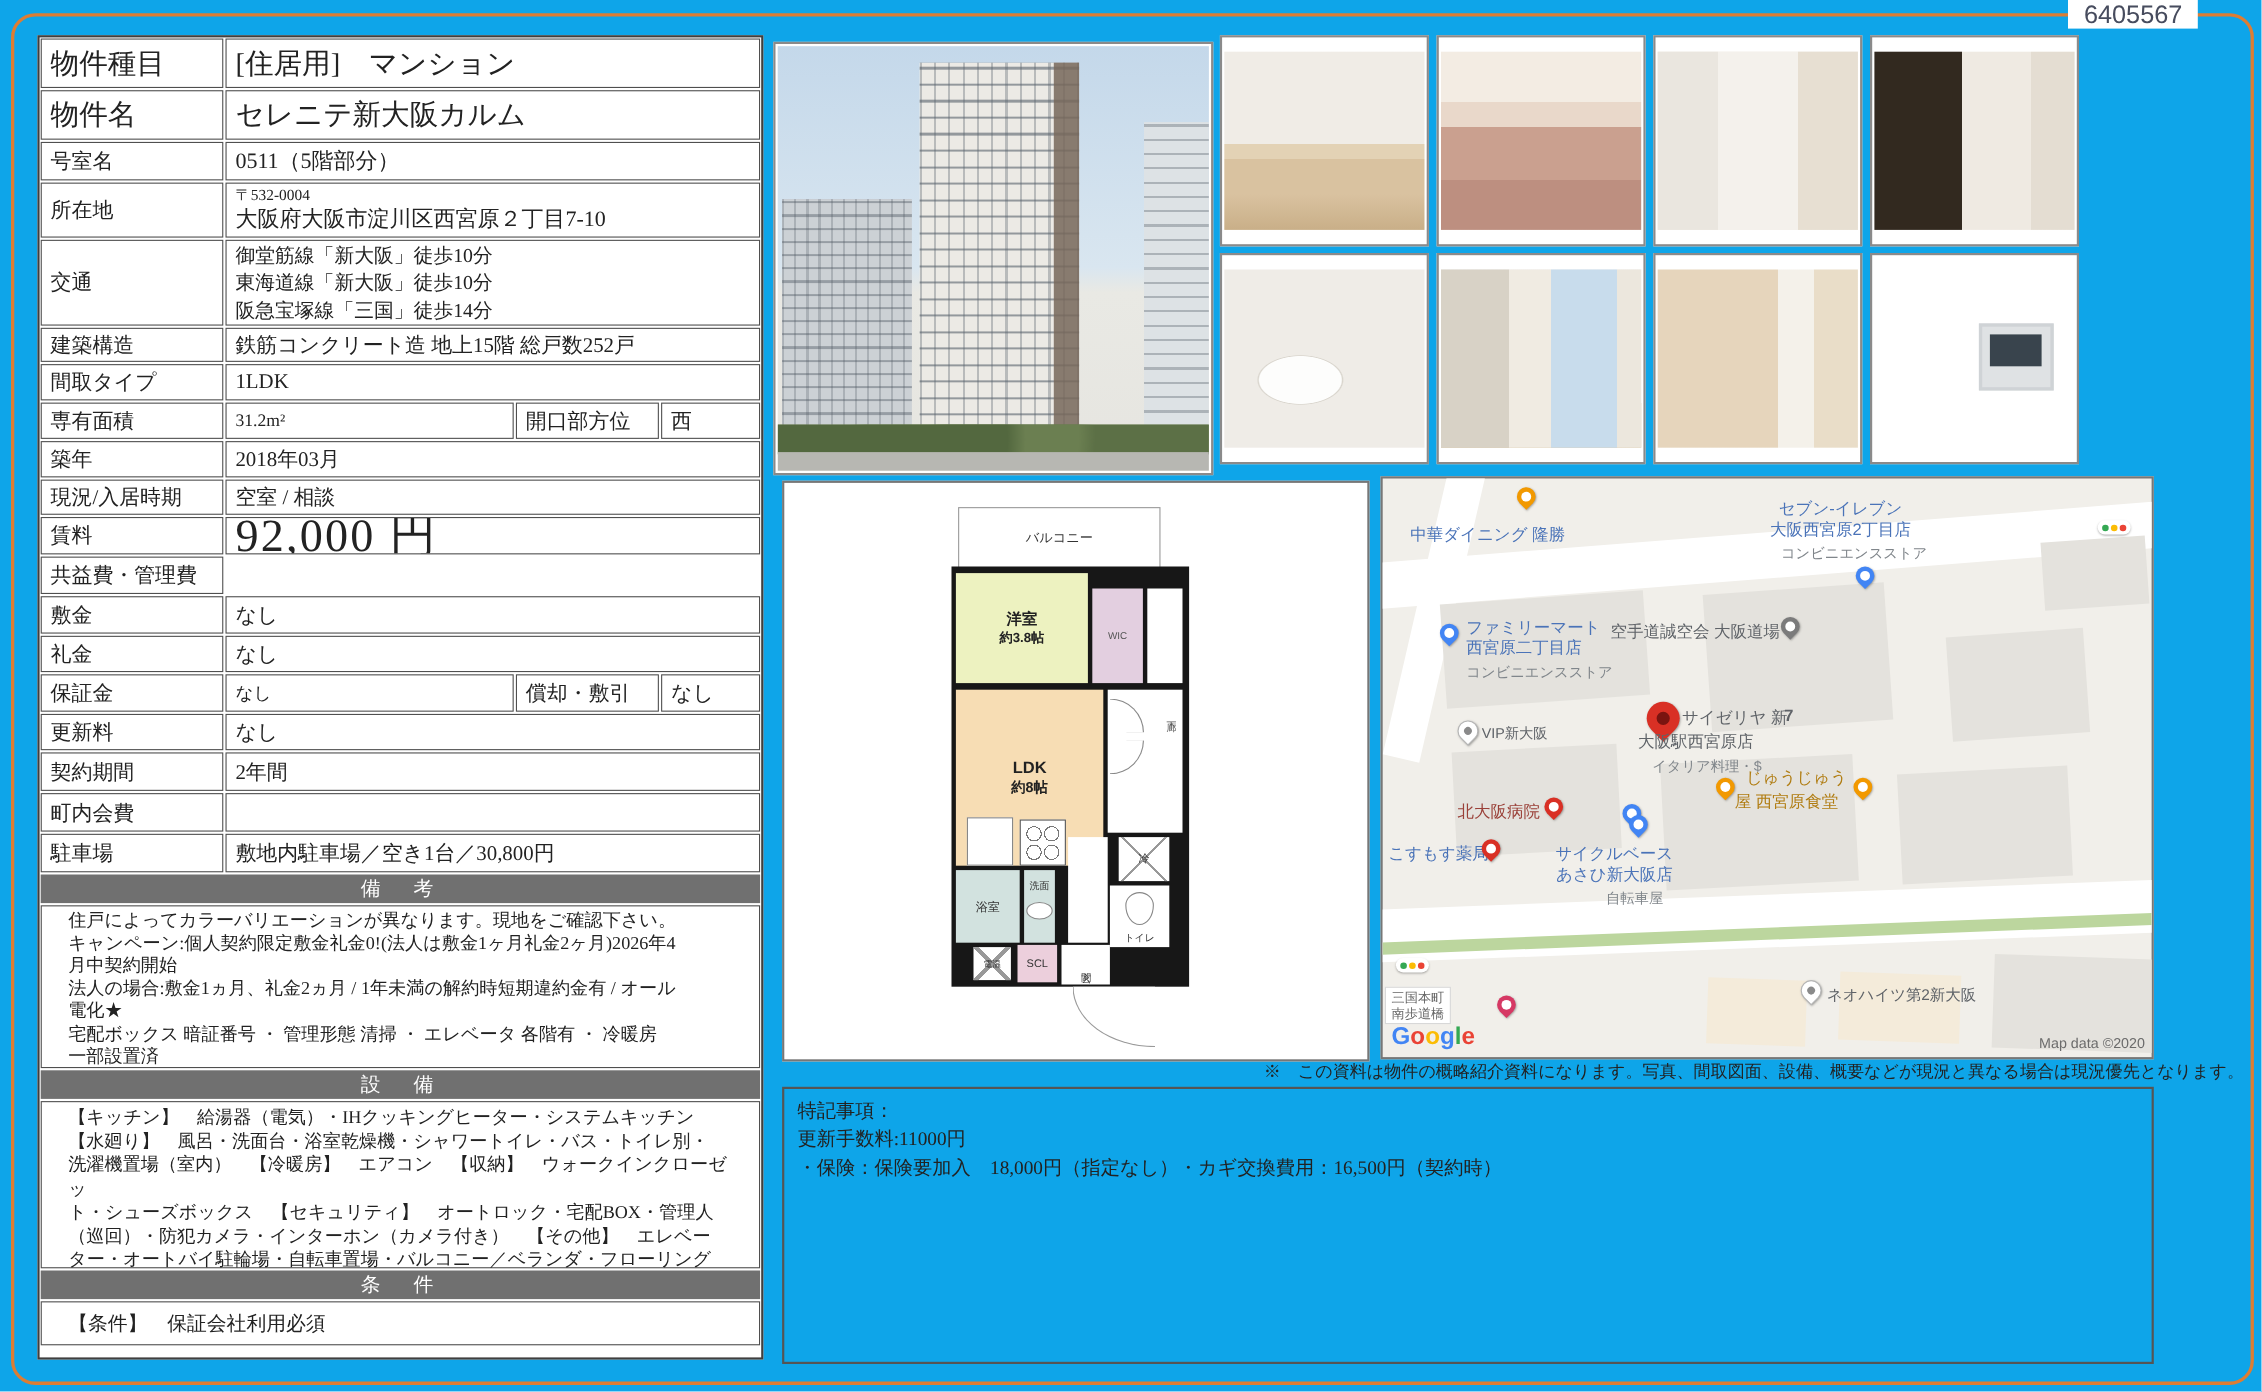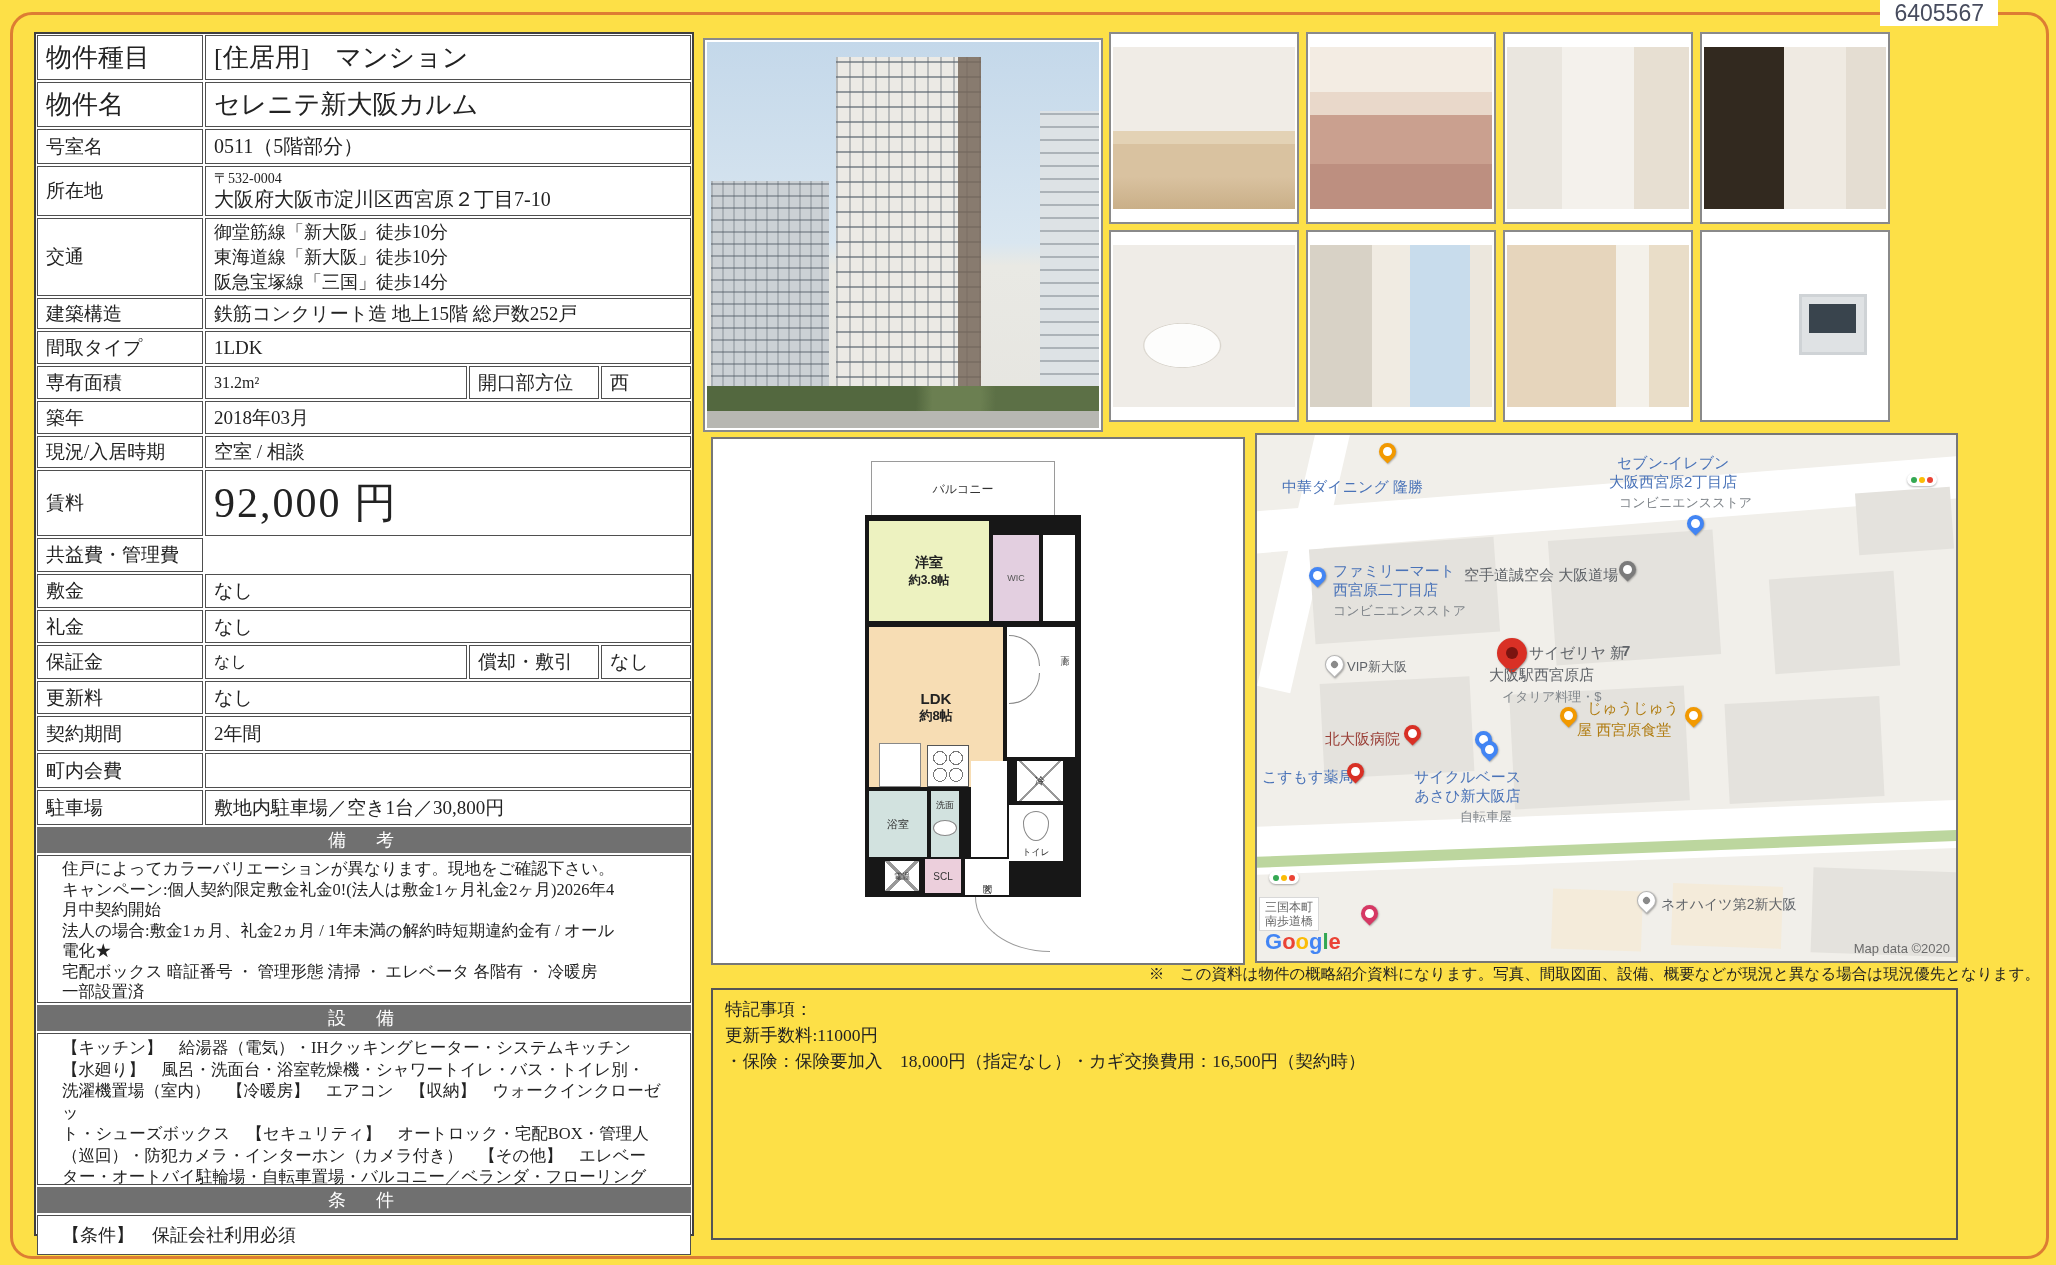--- a/index.html
+++ b/index.html
@@ -1,16 +1,16 @@
 <!DOCTYPE html>
 <html><head>
 <meta charset="utf-8">
 <style>
   html,body{margin:0;padding:0;background:#fff;}
-  #page{position:relative;width:2056px;height:1265px;background:#fde047;overflow:hidden;
+  #page{position:relative;width:2056px;height:1265px;background:#0ea5e9;overflow:hidden;
         font-family:"Liberation Serif","DejaVu Serif",serif;color:#222;}
   
   .frame{position:absolute;left:10px;top:12px;width:2033px;height:1241px;
          border:3px solid #dd7d33;border-radius:22px;}
   .docnum{position:absolute;top:0px;right:58px;background:#fff;padding:0 14px;
           font-family:"Liberation Sans","DejaVu Sans",sans-serif;
           font-size:23px;color:#474c5e;line-height:26px;}
   
   .ptable{position:absolute;left:34px;top:32px;width:660px;height:1204px;
           display:flex;flex-direction:column;gap:2px;border:2.5px solid #3f3f3f;
@@ -193,21 +193,21 @@
       <div class="cell cval2" style="flex:1 1 auto">西</div>
     </div>
     <div class="prow" style="height:33px">
       <div class="cell clabel">築年</div>
       <div class="cell cval">2018年03月</div>
     </div>
     <div class="prow" style="height:32px">
       <div class="cell clabel">現況/入居時期</div>
       <div class="cell cval">空室 /  相談</div>
     </div>
-    <div class="prow rent" style="height:66px">
+    <div class="prow rent" style="height:34px">
       <div class="cell clabel">賃料</div>
       <div class="cell cval">92,000 円</div>
     </div>
     <div class="prow" style="height:34px">
       <div class="cell clabel">共益費・管理費</div>
     </div>
     <div class="prow" style="height:34px">
       <div class="cell clabel">敷金</div>
       <div class="cell cval">なし</div>
     </div>

